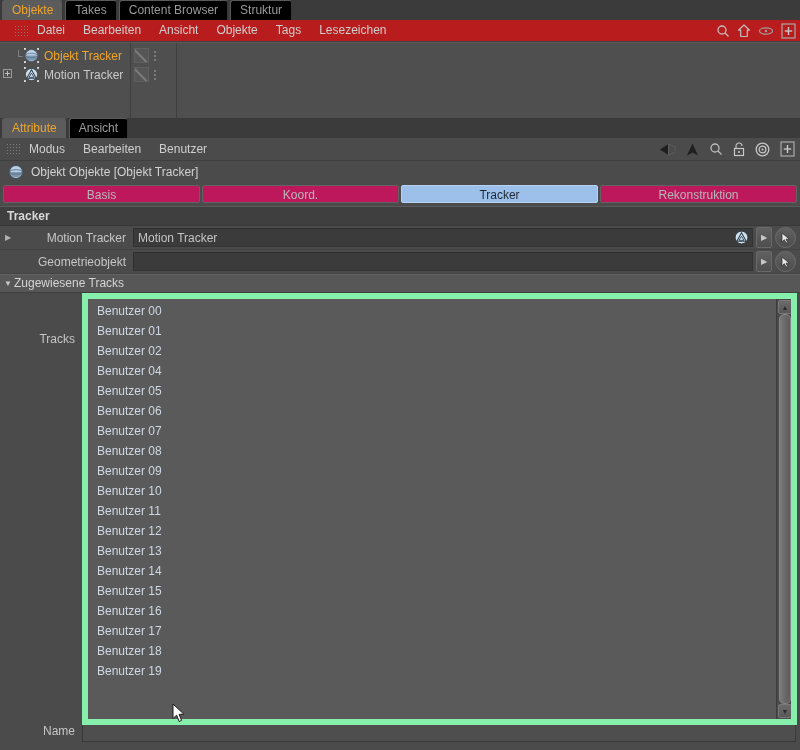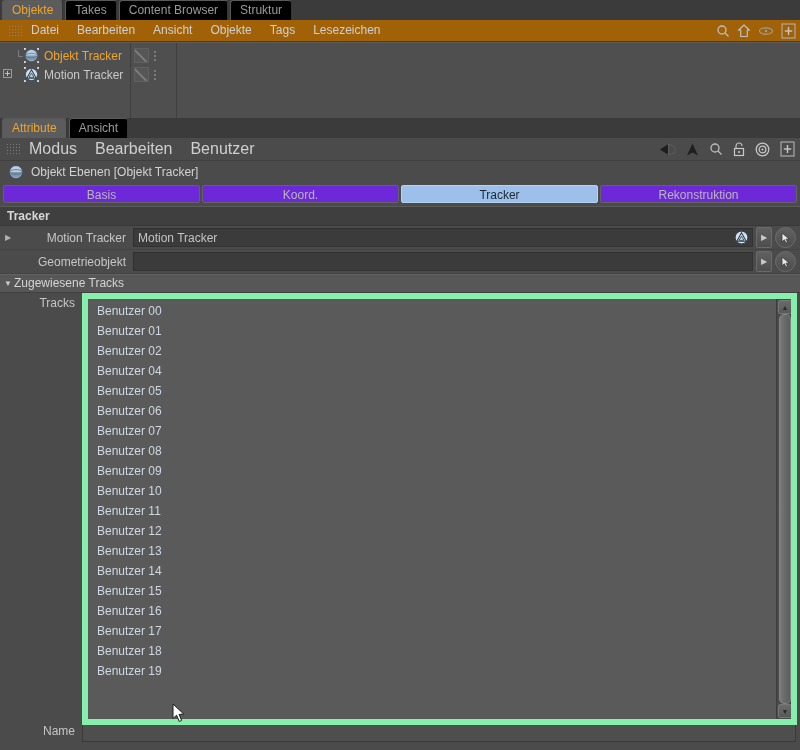--- a/index.html
+++ b/index.html
@@ -31,22 +31,22 @@
   .tab{
     height:19px;line-height:19px;padding:0 9px;
     background:#000000;color:#9a9a9a;
     border-top:1px solid #5a5a5a;border-left:1px solid #5a5a5a;border-right:1px solid #373737;
     border-top-left-radius:3px;border-top-right-radius:3px;
     margin-right:2px;font-size:12px;white-space:nowrap;
   }
   .tab.active{background:#5c5c5c;color:#f0a42a;}
 
   .menubar{
-    height:21px;background:#a16207;display:flex;align-items:center;
-    padding-left:8px;border-bottom:1px solid #3f3f3f;position:relative;
+    height:21px;background:#b91c1c;display:flex;align-items:center;
+    padding-left:14px;border-bottom:1px solid #3f3f3f;position:relative;
   }
   .menubar .mi{padding:0 9px;color:#cfcfcf;font-size:12px;line-height:21px;white-space:nowrap;}
   .menubar .mi:first-of-type{padding-left:10px;}
   .mb-icons{position:absolute;right:4px;top:0;height:21px;display:flex;align-items:center;gap:7px;}
 
   .objtree{height:75px;background:#4f4f4f;border-top:1px solid #5b5b5b;position:relative;}
   .otrow{display:flex;align-items:center;height:19px;position:relative;}
   .otrow.sel .oname{color:#f0a42a;}
   .ot-expand{width:14px;text-align:center;color:#a9a9a9;font-size:9px;flex:0 0 14px;}
   .ot-tree{width:10px;flex:0 0 10px;color:#8e8e8e;font-size:11px;text-align:center;}
@@ -56,31 +56,31 @@
   .tagcell{position:absolute;display:flex;align-items:center;gap:5px;}
   .tag-sq{width:13px;height:13px;background:#565656;border:1px solid #606060;position:relative;overflow:hidden;}
   .tag-sq:after{content:"";position:absolute;left:-2px;top:-2px;width:20px;height:1.5px;background:#7d7d7d;transform:rotate(45deg);transform-origin:0 0;}
   .dots3{display:flex;flex-direction:column;gap:2px;align-items:center;}
   .dots3 i{width:2px;height:2px;background:#8a8a8a;border-radius:50%;display:block;}
 
   
   #attr-panel{position:absolute;left:0;top:118px;width:800px;height:632px;background:#4b4b4b;}
 
   .am-head{height:22px;background:#4b4b4b;display:flex;align-items:center;padding-left:6px;position:relative;border-bottom:1px solid #3f3f3f;}
-  .am-head .mi{padding:0 9px;color:#cfcfcf;font-size:16px;line-height:22px;}
+  .am-head .mi{padding:0 9px;color:#cfcfcf;font-size:12px;line-height:22px;}
   .am-icons{position:absolute;right:5px;top:0;height:22px;display:flex;align-items:center;gap:10px;}
 
   .am-title{height:22px;display:flex;align-items:center;padding-left:8px;background:#4b4b4b;}
   .am-title .t-icon{width:16px;height:16px;margin-right:7px;flex:0 0 16px;}
   .am-title .t-text{color:#d2d2d2;font-size:12px;}
 
   .ptabs{display:flex;height:18px;margin:2px 3px 0 3px;gap:2px;}
   .ptab{
     flex:1;text-align:center;line-height:18px;font-size:12px;
-    background:#6d28d9;color:#b8b8b8;border:1px solid #636363;
+    background:#be185d;color:#b8b8b8;border:1px solid #636363;
     border-radius:2px;white-space:nowrap;
   }
   .ptab.active{background:#9cc0ea;color:#1d2833;border-color:#b6d2f2;}
 
   .sec-head{
     height:18px;line-height:18px;background:#3f3f3f;color:#d8d8d8;
     font-weight:bold;font-size:12px;padding-left:7px;margin-top:3px;
     border-top:1px solid #5a5a5a;border-bottom:1px solid #383838;
   }
 
@@ -112,21 +112,21 @@
     display:flex;align-items:center;justify-content:center;
   }
 
   .grp-head{
     height:17px;line-height:17px;background:#575757;color:#d4d4d4;font-size:12px;
     padding-left:14px;position:relative;border-top:1px solid #626262;border-bottom:1px solid #3f3f3f;
   }
   .grp-head .tri{position:absolute;left:4px;top:6px;color:#c9c9c9;font-size:8px;line-height:6px;}
 
   .listrow{display:flex;align-items:flex-start;height:424px;}
-  .listrow .plabel{padding-top:3px;}
+  .listrow .plabel{padding-top:3px;margin-top:36px;}
   .listbox{
     flex:1;margin-right:3px;height:420px;background:#5a5a5a;
     border:6px solid #86efac;position:relative;overflow:hidden;display:flex;
   }
   .listitems{flex:1;padding-top:2px;overflow:hidden;}
   .litem{height:20px;line-height:20px;padding-left:9px;color:#cfd8e4;font-size:12px;white-space:nowrap;}
 
   .vscroll{
     width:14px;flex:0 0 14px;background:#4a4a4a;border-left:1px solid #3d3d3d;
     position:relative;
@@ -295,21 +295,21 @@
         </svg>
       </div>
     </div>
 
     <div class="am-title">
       <svg class="t-icon" viewBox="0 0 16 16">
         <circle cx="8" cy="8" r="6.5" fill="#b9cfe6" stroke="#3f4e5b" stroke-width="1"></circle>
         <path d="M1.6 8 A6.5 6.5 0 0 0 14.4 8 Z" fill="#7c96b1"></path>
         <ellipse cx="8" cy="8" rx="6.5" ry="2.3" fill="none" stroke="#56697c" stroke-width=".8"></ellipse>
       </svg>
-      <span class="t-text">Objekt Ebenen [Objekt Tracker]</span>
+      <span class="t-text">Objekt Objekte [Objekt Tracker]</span>
     </div>
 
     <div class="ptabs">
       <div class="ptab">Basis</div>
       <div class="ptab">Koord.</div>
       <div class="ptab active">Tracker</div>
       <div class="ptab">Rekonstruktion</div>
     </div>
 
     <div class="sec-head">Tracker</div>

